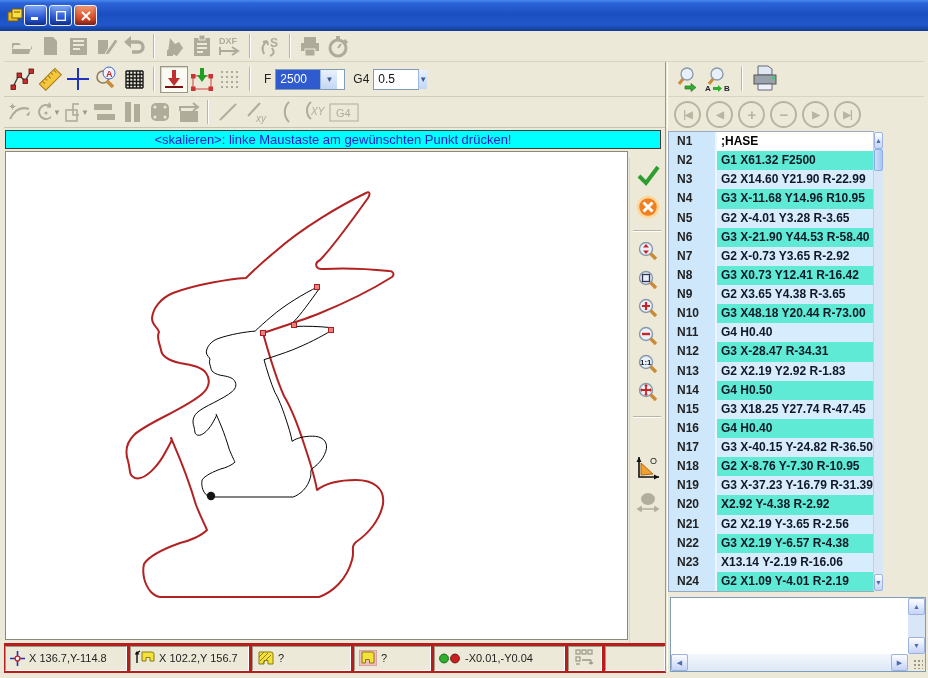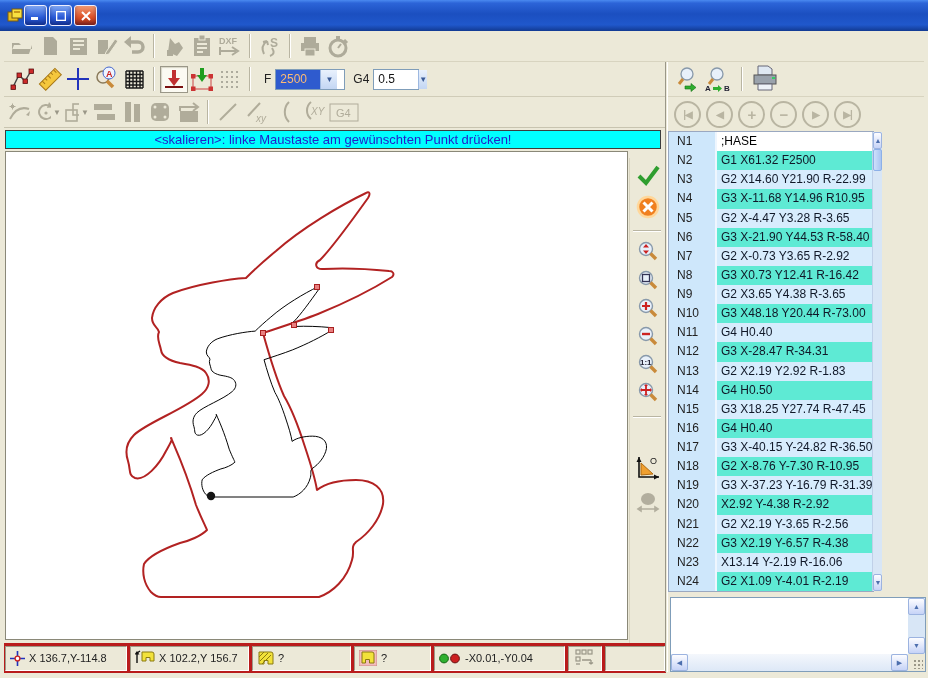--- a/index.html
+++ b/index.html
@@ -18,41 +18,41 @@
   .tb{position:absolute;background:#ece9d8;display:flex;align-items:center;}
   .tb1{left:4px;top:31px;width:920px;height:31px;border-bottom:1px solid #d8d4c0;padding-left:4px;}
   .tb2{left:4px;top:62px;width:662px;height:35px;border-bottom:1px solid #d0ccb8;padding-left:4px;}
   .tb3{left:4px;top:97px;width:662px;height:31px;border-bottom:1px solid #c8c4b0;padding-left:2px;}
   .tbtn{width:28px;height:27px;display:flex;align-items:center;justify-content:center;border:1px solid transparent;}
   .tbtn.pressed{background:#fbfaf2;border:1px solid #9a9788;box-shadow:inset 1px 1px 1px #d8d5c6;}
   .sep{width:2px;height:24px;margin:0 5px;border-left:1px solid #b9b5a2;border-right:1px solid #fff;}
   .lbl{font-size:12px;color:#222;margin:0 4px 0 8px;}
   .combo{display:flex;height:21px;border:1px solid #7f9db9;background:#fff;}
   .combo .val{font-size:12px;padding:2px 4px;min-width:44px;color:#111;}
-  .combo .val.sel{background:#2f5bce;color:#fdba74;}
+  .combo .val.sel{background:#2f5bce;color:#ffffff;}
   .combo .dd{width:17px;background:linear-gradient(#e9f1fd,#c3d6f3);border-left:1px solid #9db8e0;display:flex;align-items:center;justify-content:center;color:#3a5a96;font-size:8px;}
   .ddarrow{font-size:8px;color:#9a9788;margin-left:2px;}
   
   .msgbar{position:absolute;left:5px;top:130px;width:656px;height:19px;background:#00ffff;border:1px solid #3c3c3c;
     display:flex;align-items:center;justify-content:center;font-size:13px;color:#2222cc;z-index:5;}
   
   .canvas{position:absolute;left:5px;top:151px;width:623px;height:489px;background:#fff;border:1px solid #8a8878;}
   
   .vtools{position:absolute;left:629px;top:150px;width:36px;height:492px;background:#ece9d8;border-left:1px solid #d8d4c0;margin-top:8px;}
   .vbtn{position:absolute;left:4px;width:28px;height:27px;display:flex;align-items:center;justify-content:center;}
   .vsep{position:absolute;left:3px;width:28px;border-top:1px solid #b9b5a2;border-bottom:1px solid #fff;}
   
   .splitter{position:absolute;left:665px;top:62px;width:3px;height:610px;background:#ece9d8;border-left:1px solid #9a9788;border-right:1px solid #fff;z-index:6;}
   
   .rpanel{position:absolute;left:668px;top:62px;width:256px;height:610px;background:#ece9d8;}
   .rtb{position:absolute;left:668px;top:62px;width:256px;height:35px;display:flex;align-items:center;border-bottom:1px solid #d8d4c0;padding-left:6px;background:#ece9d8;z-index:4;}
   .rnav{position:absolute;left:668px;top:97px;width:256px;height:34px;display:flex;align-items:center;gap:5px;padding-left:6px;background:#ece9d8;z-index:4;}
   .navbtn{width:27px;height:27px;border-radius:50%;border:2px solid #b9b5a2;display:flex;align-items:center;justify-content:center;color:#b9b5a2;font-size:10px;font-weight:bold;background:#ece9d8;letter-spacing:-1px;}
   
-  .gcode{position:absolute;left:668px;top:131px;width:206px;height:461px;background:#fff;border:1px solid #9aa8c0;display:flex;z-index:4;}
+  .gcode{position:absolute;left:668px;top:131px;width:206px;height:461px;background:#fff;border:1px solid #9aa8c0;display:flex;z-index:4;font-weight:bold;}
   .grows{width:240px;display:flex;flex-direction:column;}
   .grow{height:19.15px;display:flex;font-size:12px;overflow:hidden;}
   .gn{width:48px;background:#cee7fb;color:#222;padding:2px 0 0 8px;border-right:2px solid #eef6fe;}
   .gc{flex:1;padding:2px 0 0 4px;color:#101828;white-space:nowrap;}
   .grow.even .gc{background:#d7ecfd;}
   .grow.odd .gc{background:#5eead4;}
   .grow.editing .gc{background:#ffffff;color:#000;}
   
   .vscroll{width:17px;background:#d8e6f6;display:flex;flex-direction:column;border-left:1px solid #c0d0e8;}
   .sbtn{height:17px;background:linear-gradient(#fdfdff,#c6d3f7);border:1px solid #9cb3e0;border-radius:2px;color:#4d6fae;font-size:7px;display:flex;align-items:center;justify-content:center;}
@@ -521,21 +521,21 @@
         <div class="grow even">
         <div class="gn">N3</div>
         <div class="gc">G2 X14.60 Y21.90 R-22.99</div>
       </div>
         <div class="grow odd">
         <div class="gn">N4</div>
         <div class="gc">G3 X-11.68 Y14.96 R10.95</div>
       </div>
         <div class="grow even">
         <div class="gn">N5</div>
-        <div class="gc">G2 X-4.47 Y3.28 R-3.65</div>
+        <div class="gc">G2 X-4.01 Y3.28 R-3.65</div>
       </div>
         <div class="grow odd">
         <div class="gn">N6</div>
         <div class="gc">G3 X-21.90 Y44.53 R-58.40</div>
       </div>
         <div class="grow even">
         <div class="gn">N7</div>
         <div class="gc">G2 X-0.73 Y3.65 R-2.92</div>
       </div>
         <div class="grow odd">

